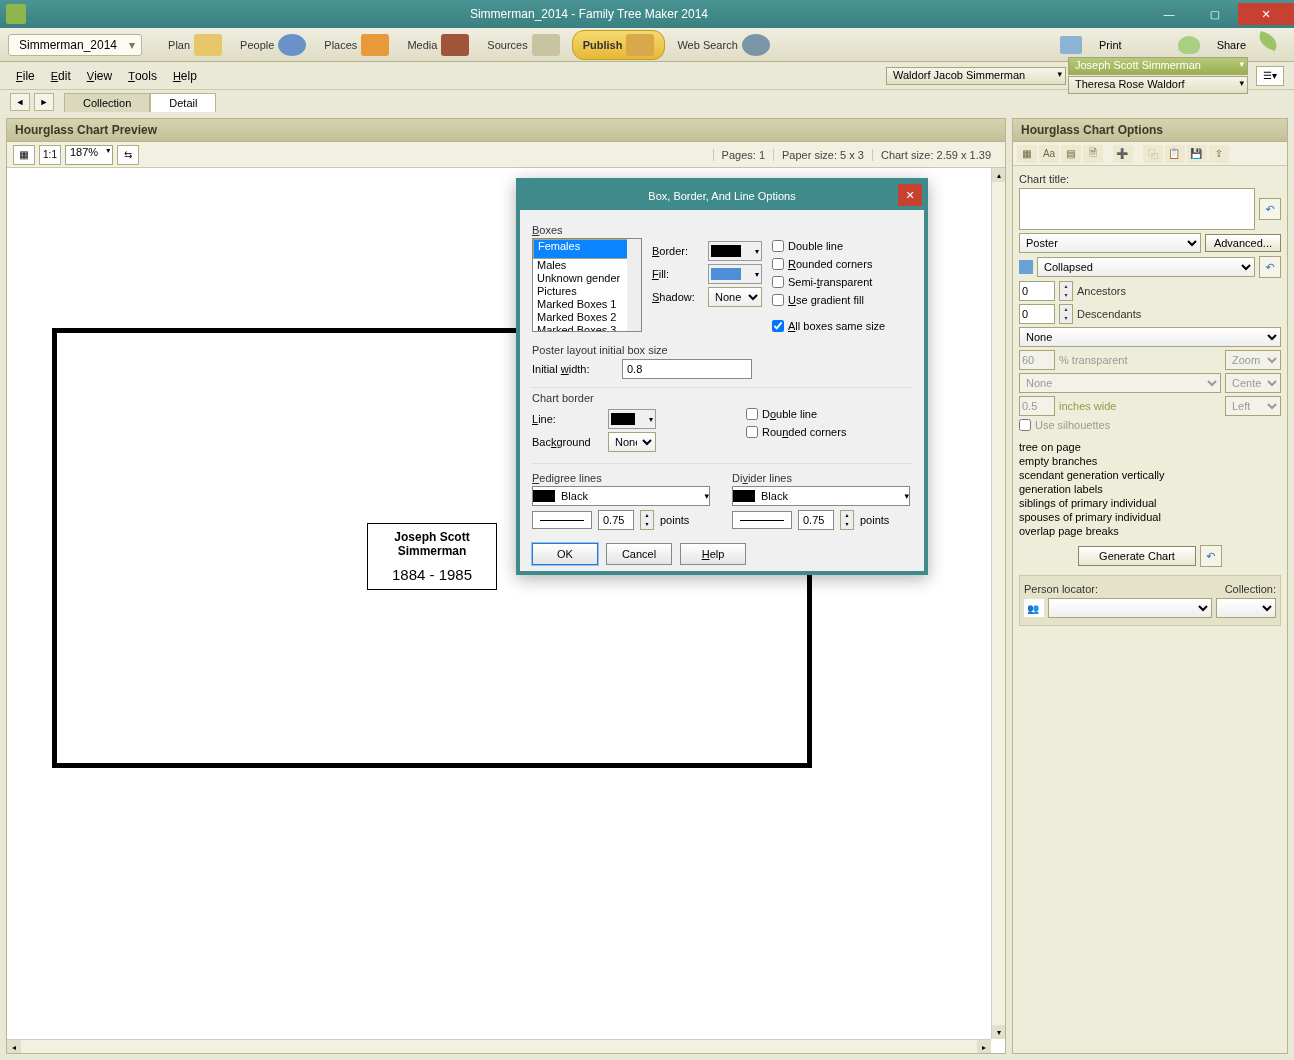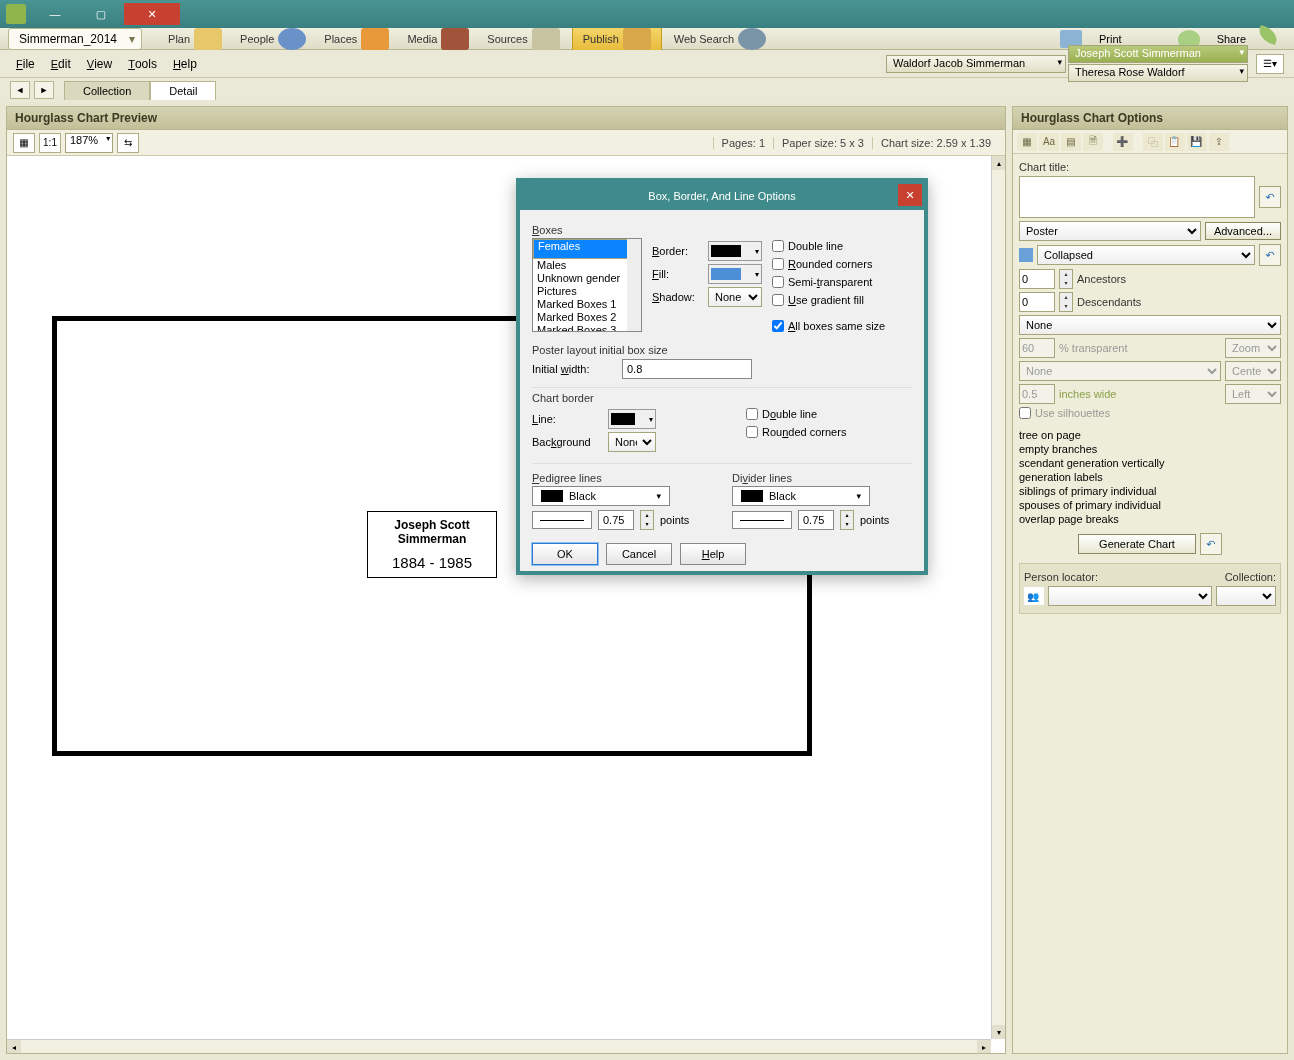--- a/index.html
+++ b/index.html
@@ -4,25 +4,25 @@
 <style>
 * { box-sizing: border-box; margin: 0; padding: 0; font-family: "Segoe UI", Tahoma, sans-serif; font-size: 11px; }
 html,body { width:1294px; height:1060px; background:#4f9a9a; overflow:hidden; }
 .window { width:1294px; height:1060px; background:#e9e8d5; display:flex; flex-direction:column; }
 .titlebar { height:28px; background:linear-gradient(#4a9494,#3a8080); display:flex; align-items:center; color:#fff; position:relative; }
 .titlebar .icon { width:20px; height:20px; margin:0 6px; background:#8fb64c; border-radius:2px; }
 .titlebar .title { flex:1; text-align:center; font-size:12px; }
 .titlebar .btns { display:flex; }
 .titlebar .btn { width:46px; height:22px; display:flex; align-items:center; justify-content:center; color:#fff; }
 .titlebar .btn.close { background:#c84030; width:56px; }
-.toolbar1 { height:22px; background:linear-gradient(#f0efe0,#dfddc6); display:flex; align-items:center; padding:0 8px; gap:6px; border-bottom:1px solid #b8b68f; }
+.toolbar1 { height:34px; background:linear-gradient(#f0efe0,#dfddc6); display:flex; align-items:center; padding:0 8px; gap:6px; border-bottom:1px solid #b8b68f; }
 .treebtn { background:#fcfbf3; border:1px solid #b8b68f; border-radius:3px; padding:3px 24px 3px 10px; position:relative; font-size:12px; }
 .treebtn::after { content:"▾"; position:absolute; right:6px; color:#7a7850; }
 .viewbtn { display:flex; align-items:center; gap:4px; padding:2px 6px; font-size:12px; color:#333; }
-.viewbtn.pub { background:linear-gradient(#f5d96f,#e7b836); border:1px solid #c49a20; border-radius:3px; font-weight:normal; padding:3px 10px; }
+.viewbtn.pub { background:linear-gradient(#f5d96f,#e7b836); border:1px solid #c49a20; border-radius:12px; font-weight:bold; padding:3px 10px; }
 .vicon { width:28px; height:22px; background:#d8a050; border-radius:3px; }
 .spacer { flex:1; }
 .rightico { display:flex; flex-direction:row; align-items:center; font-size:10px; gap:17px; margin-left:10px;padding-left:40px; }
 .rightico .ic { width:22px; height:18px; background:#a8cf82; border-radius:50% 50% 40% 40%; }
 .menubar { height:28px; background:#eae9d8; display:flex; align-items:center; padding:0 10px; gap:4px; border-bottom:1px solid #cbc9a8; }
 .menuitem { padding:2px 6px; font-size:12px; }
 .menuitem u { text-decoration:underline; }
 .personbar { display:flex; align-items:center; gap:2px; margin-left:auto; }
 .pcombo { background:linear-gradient(#f6f5e9,#e1dfc6); border:1px solid #a6a47b; font-size:11px; height:18px; padding:1px 16px 1px 6px; position:relative; min-width:180px; }
 .pcombo::after { content:"▾"; position:absolute; right:3px; font-size:9px; }
@@ -83,37 +83,38 @@
 .fldrow label { width:50px; }
 .colorwrap { width:54px; height:20px; border:1px solid #999; display:flex; align-items:center; padding:0 2px; }
 .colorwrap .sw { width:30px; height:12px; }
 .colorwrap .ar { margin-left:auto; font-size:8px; }
 .cksection { display:flex; flex-direction:column; gap:2px; }
 .hr { border:none; border-top:1px solid #ddd; margin:8px 0 4px 0; }
 .dpair { display:flex; gap:20px; }
 .dpair > div { flex:1; }
 .linebox { width:60px; height:18px; border:1px solid #888; background:#fff; display:flex; align-items:center; justify-content:center; }
 .linebox .ln { width:44px; border-top:1px solid #000; }
-.bigsel { width:138px; height:20px; border:1px solid #888; background:#fff; display:flex; align-items:center; padding:0 8px; }
+.bigsel { width:178px; height:20px; border:1px solid #888; background:#fff; display:flex; align-items:center; padding:0 0; }
 .bigsel .sw2 { width:22px; height:12px; background:#000; margin-right:6px; }
 .bigsel .ar { margin-left:auto; font-size:9px; }
 .dbtns { display:flex; justify-content:flex-start; gap:8px; margin-top:10px; }
 .dbtn { width:66px; height:22px; border:1px solid #888; background:linear-gradient(#fff,#e4e4e4); }
 .dbtn.ok { border:1px solid #2a7ad4; outline:1px solid #8fc0f0; }
 .txtin { border:1px solid #888; height:20px; padding:0 4px; background:#fff; }
 .leaf { width:28px; height:22px; position:relative; margin-left:6px; }
 .leaf::before { content:""; position:absolute; width:20px; height:14px; background:#9bc468; border-radius:0 80% 0 80%; transform:rotate(20deg); }
 </style>
 </head>
 <body>
 
 <div class="window">
 
   <div class="titlebar">
     <div class="icon"></div>
+    <div class="title">Simmerman_2014 - Family Tree Maker 2014</div>
     <div class="btns">
       <div class="btn">—</div>
       <div class="btn">▢</div>
       <div class="btn close">✕</div>
     </div>
   </div>
 
   <div class="toolbar1">
     <div class="treebtn">Simmerman_2014</div>
     <div style="width:8px"></div>

